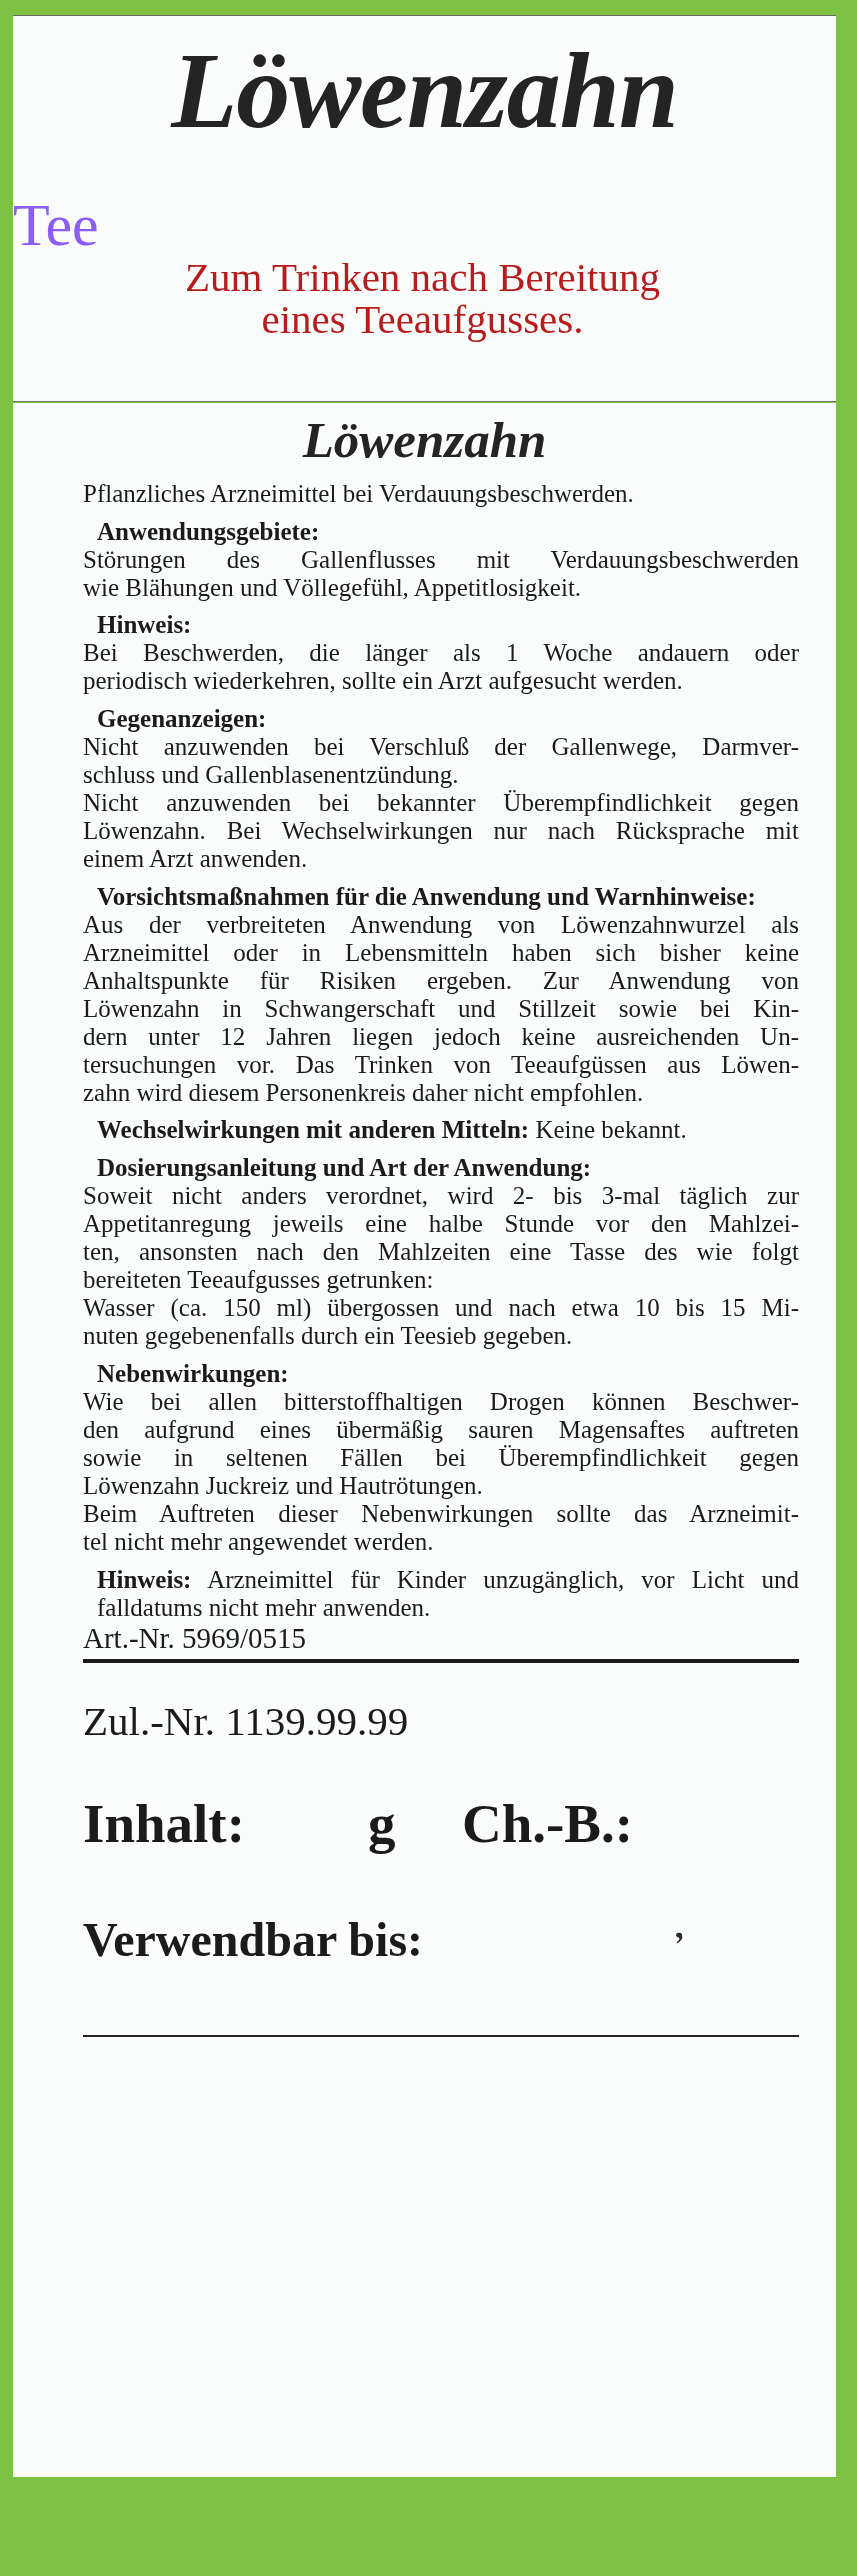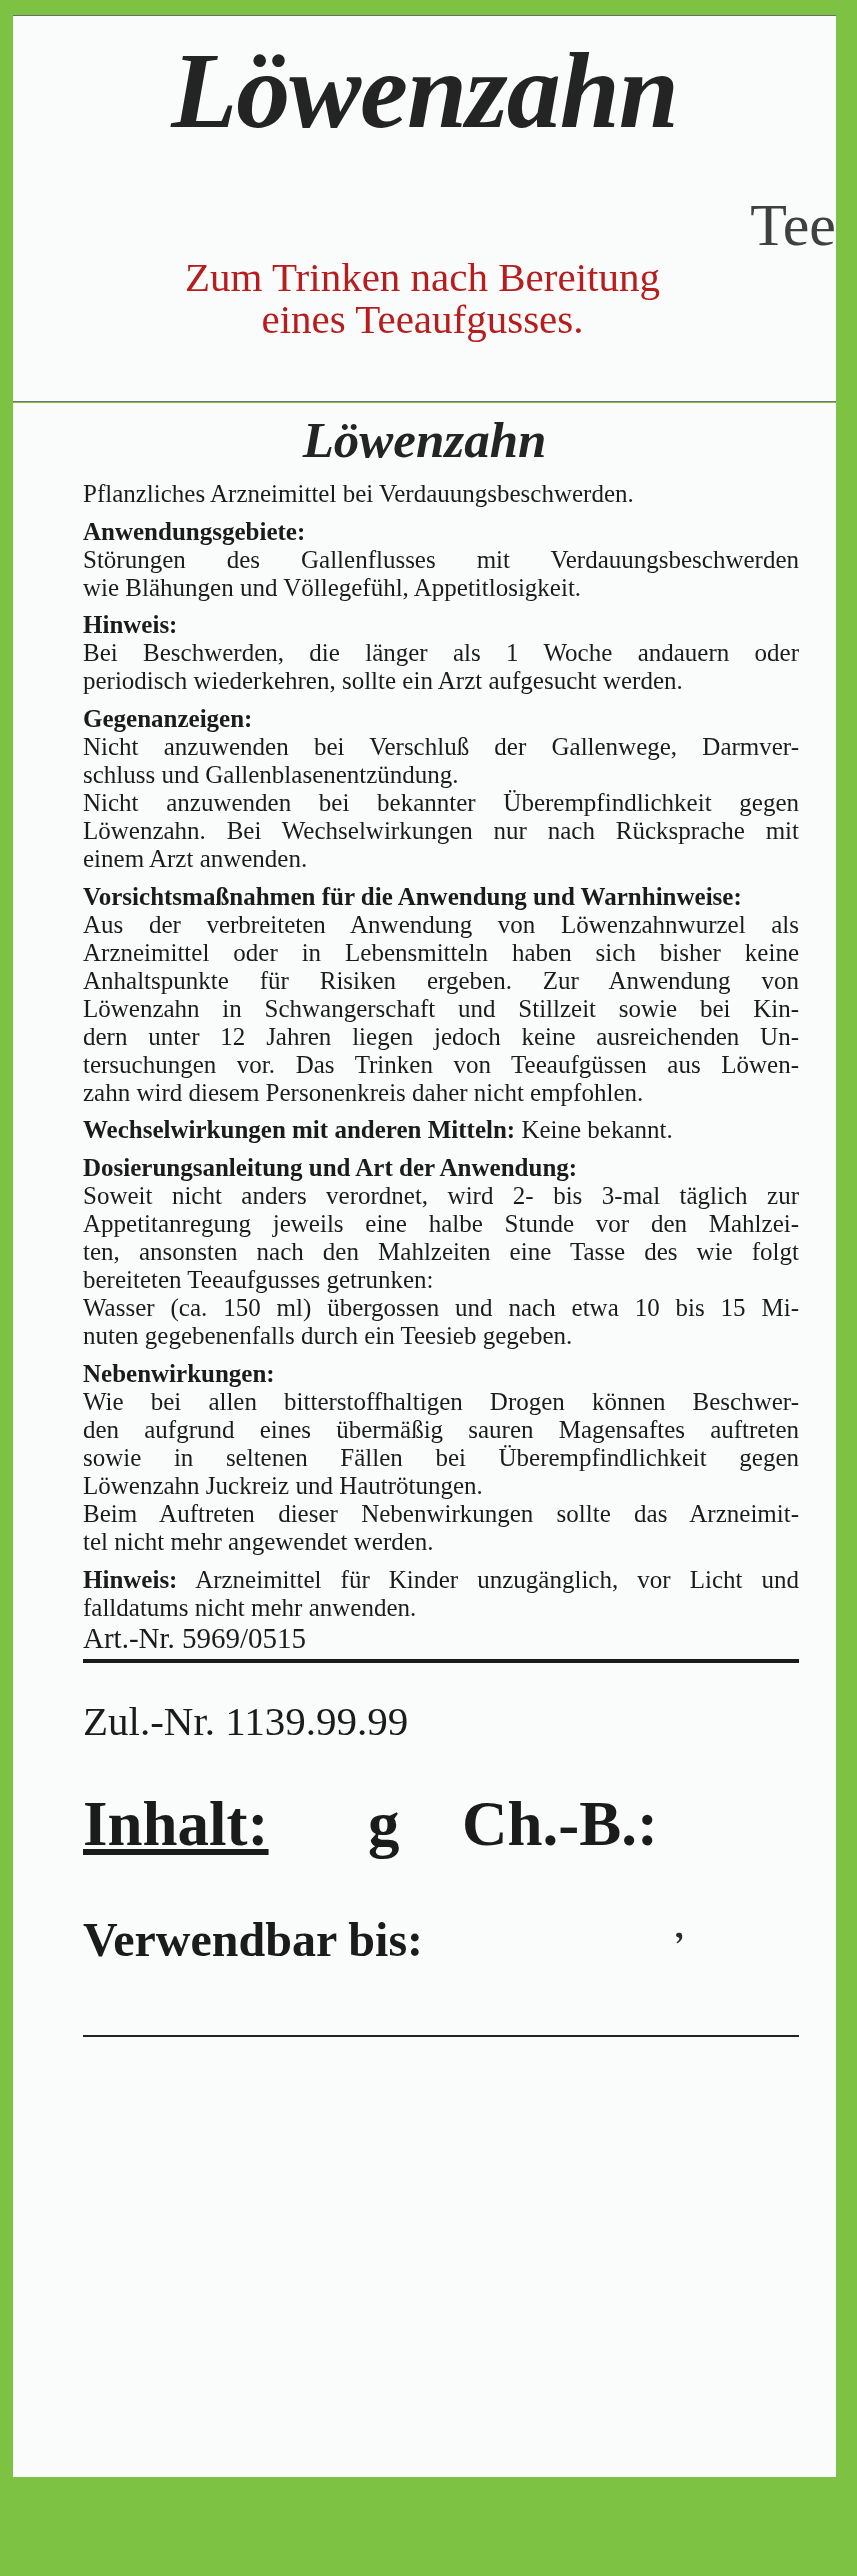--- a/index.html
+++ b/index.html
@@ -26,23 +26,23 @@
   .brand{
     position:absolute;top:21.5px;left:0;right:0;
     text-align:center;
     font-style:italic;font-weight:bold;
     font-size:108px;line-height:1;
     letter-spacing:-1.1px;
     color:#242424;
   }
   .product{
     position:absolute;top:179px;left:0;right:0;
-    text-align:right;
+    text-align:left;
     font-size:60px;line-height:1;
-    color:#404040;
+    color:#8b5cf6;
   }
   .subtitle{
     position:absolute;top:240px;left:0;right:4px;
     text-align:center;
     font-size:41px;line-height:42px;
     color:#b91c1c;
   }
   .info-heading{
     margin-top:12px;
     text-align:center;
@@ -59,43 +59,42 @@
     font-size:25px;
   }
   .body-text .line{
     line-height:28px;
     text-align:justify;
   }
   .body-text .line.just{
     text-align:justify;
     text-align-last:justify;
   }
-  .para.gap, .sec-h.gap{margin-top:9.7px;}
+  .para.gap, .sec-h.gap{margin-top:9.7px;margin-left:14px;}
   .sec-h{
     font-weight:bold;
     font-size:25px;line-height:28px;
   }
   b.inline-b{font-weight:bold;}
   .artnr{
     font-size:29px;line-height:32px;
   }
   .rule{background:#1a1a1a;}
   .rule-thick{margin-top:5.4px;height:3.8px;}
   .rule-thin{margin-top:68px;height:2.2px;background:#232323;}
   .zulnr{
     margin-top:36px;
     font-size:41px;line-height:45px;
   }
   .inhalt-row{
     position:relative;
     margin-top:54px;
     font-weight:bold;
-    font-size:63px;line-height:52px;
+    font-size:55px;line-height:52px;
     height:52px;
-    text-decoration:underline;
   }
   .inhalt-row .unit{position:absolute;left:285px;top:0;}
   .inhalt-row .chb{position:absolute;left:379px;top:0;}
   .verw-row{
     position:relative;
     margin-top:63px;
     font-weight:bold;
     font-size:48px;line-height:54px;
     height:54px;
   }

